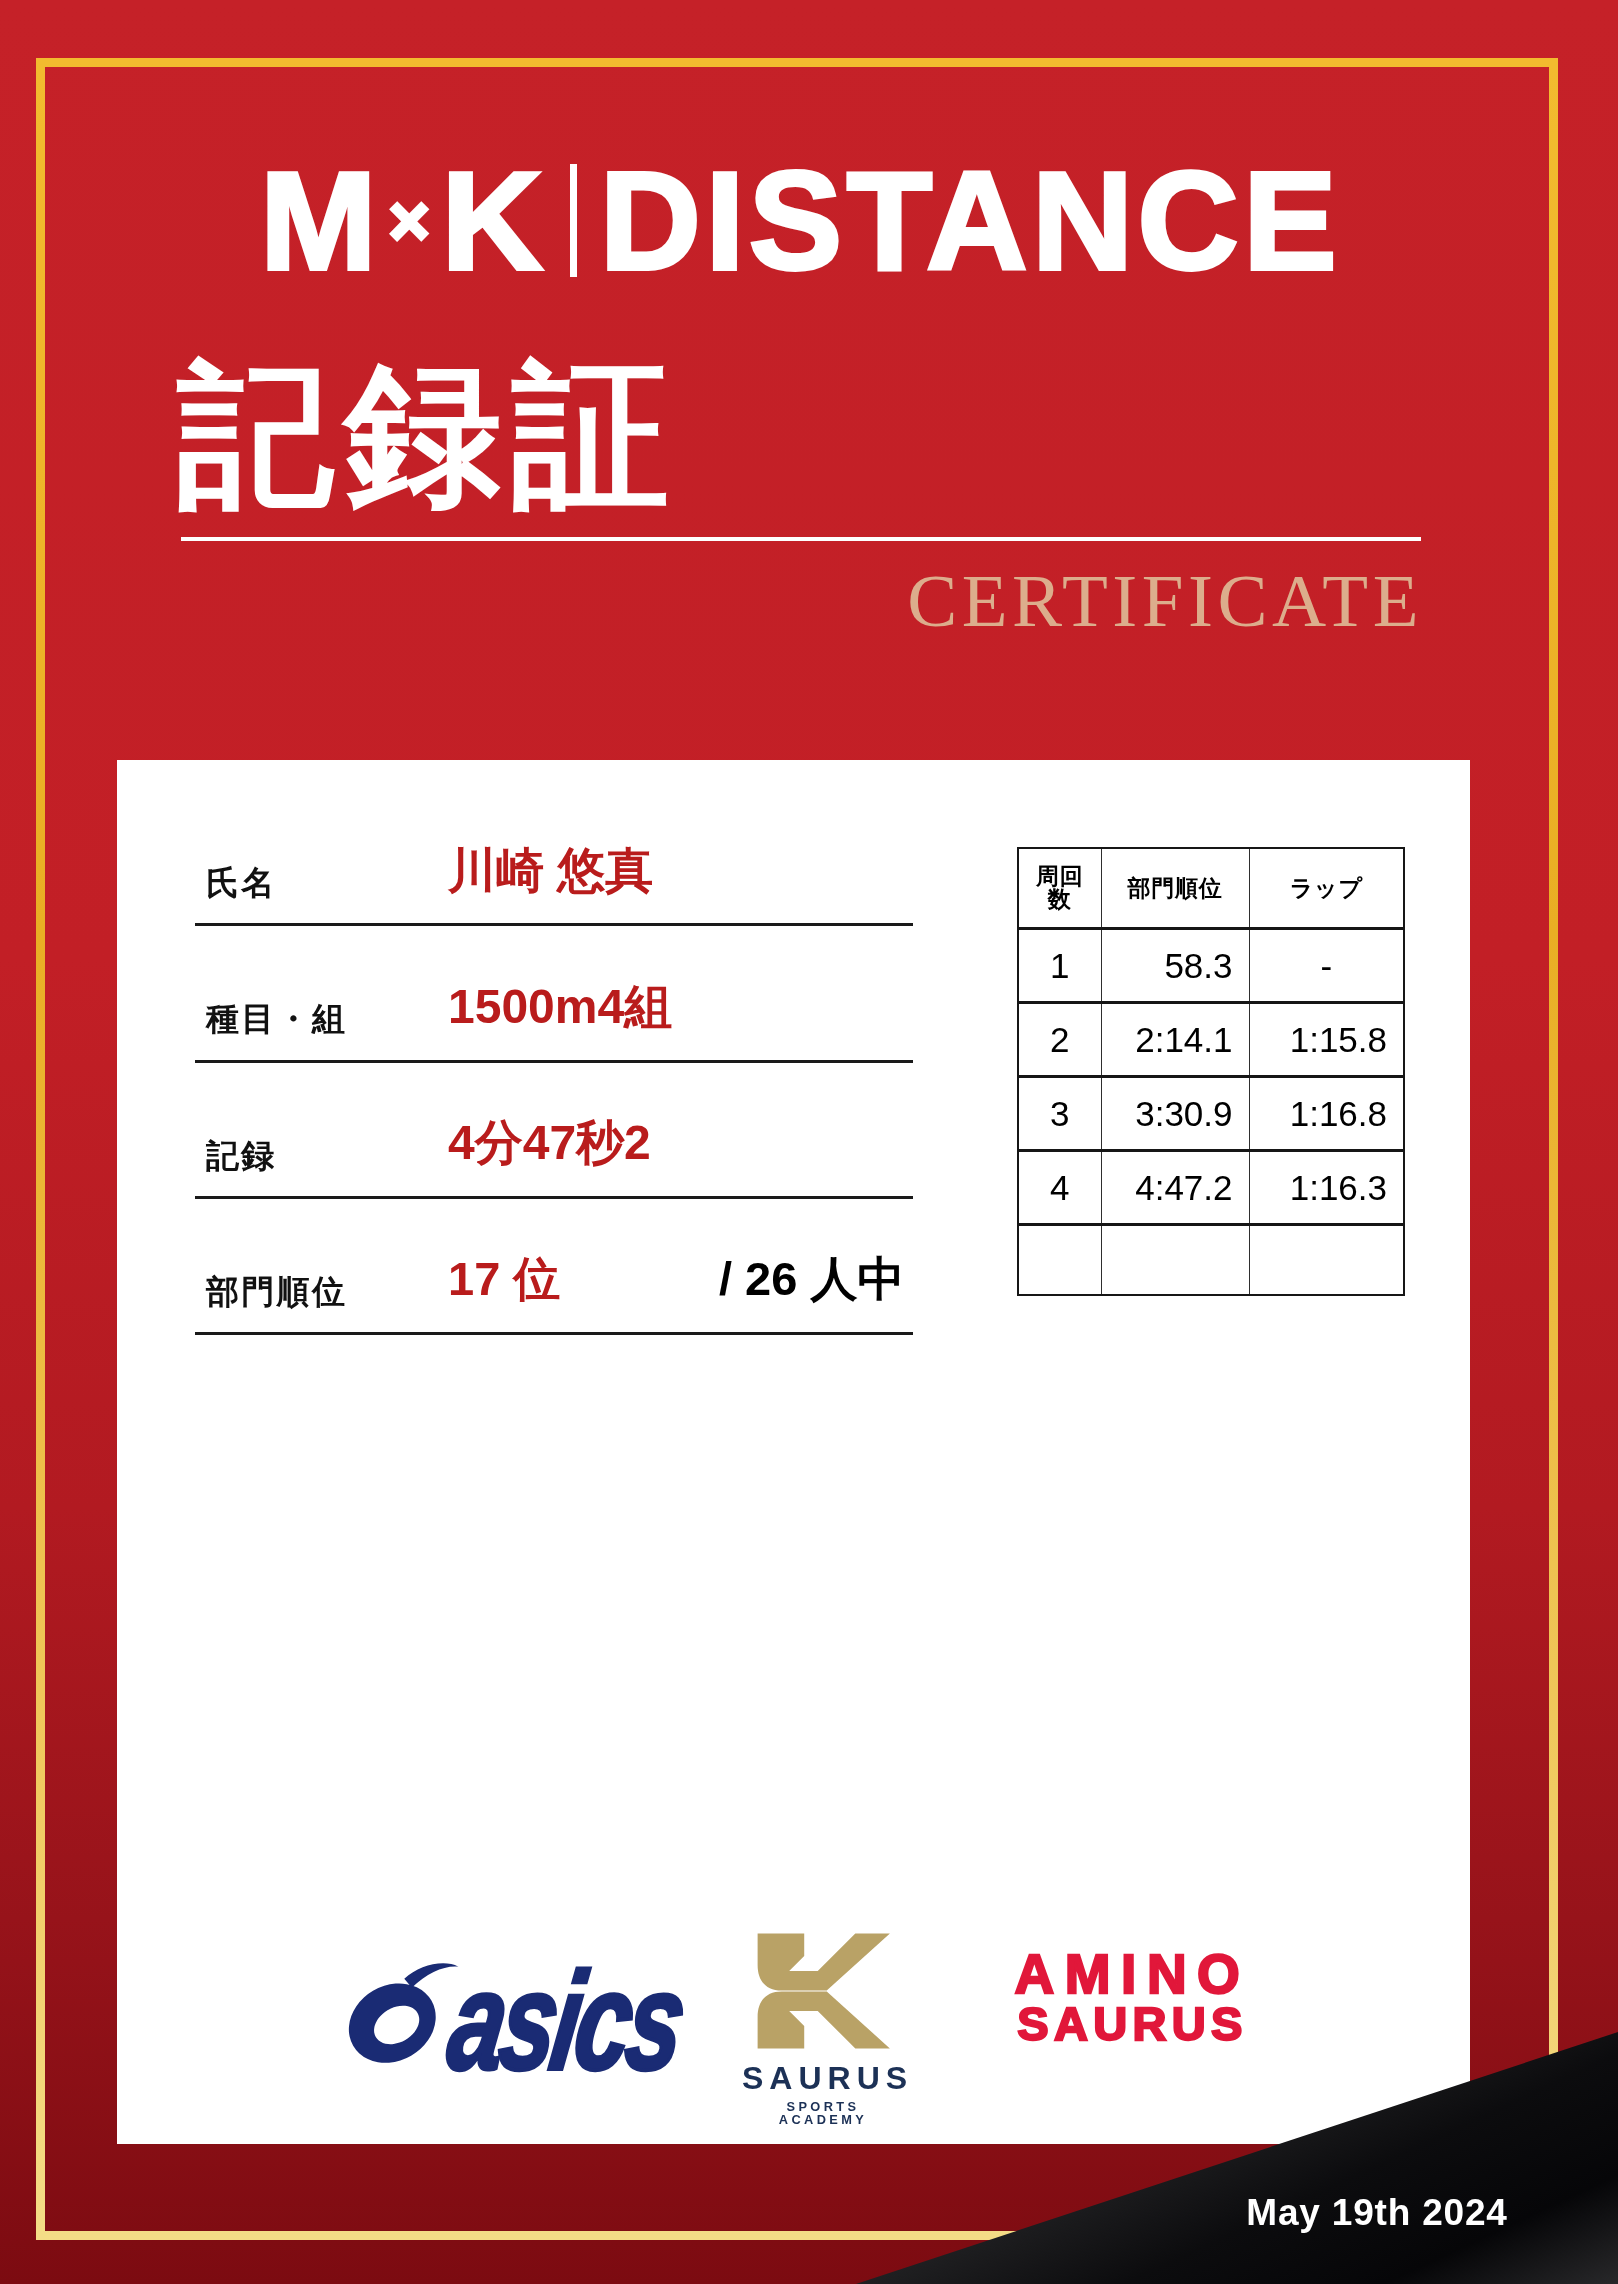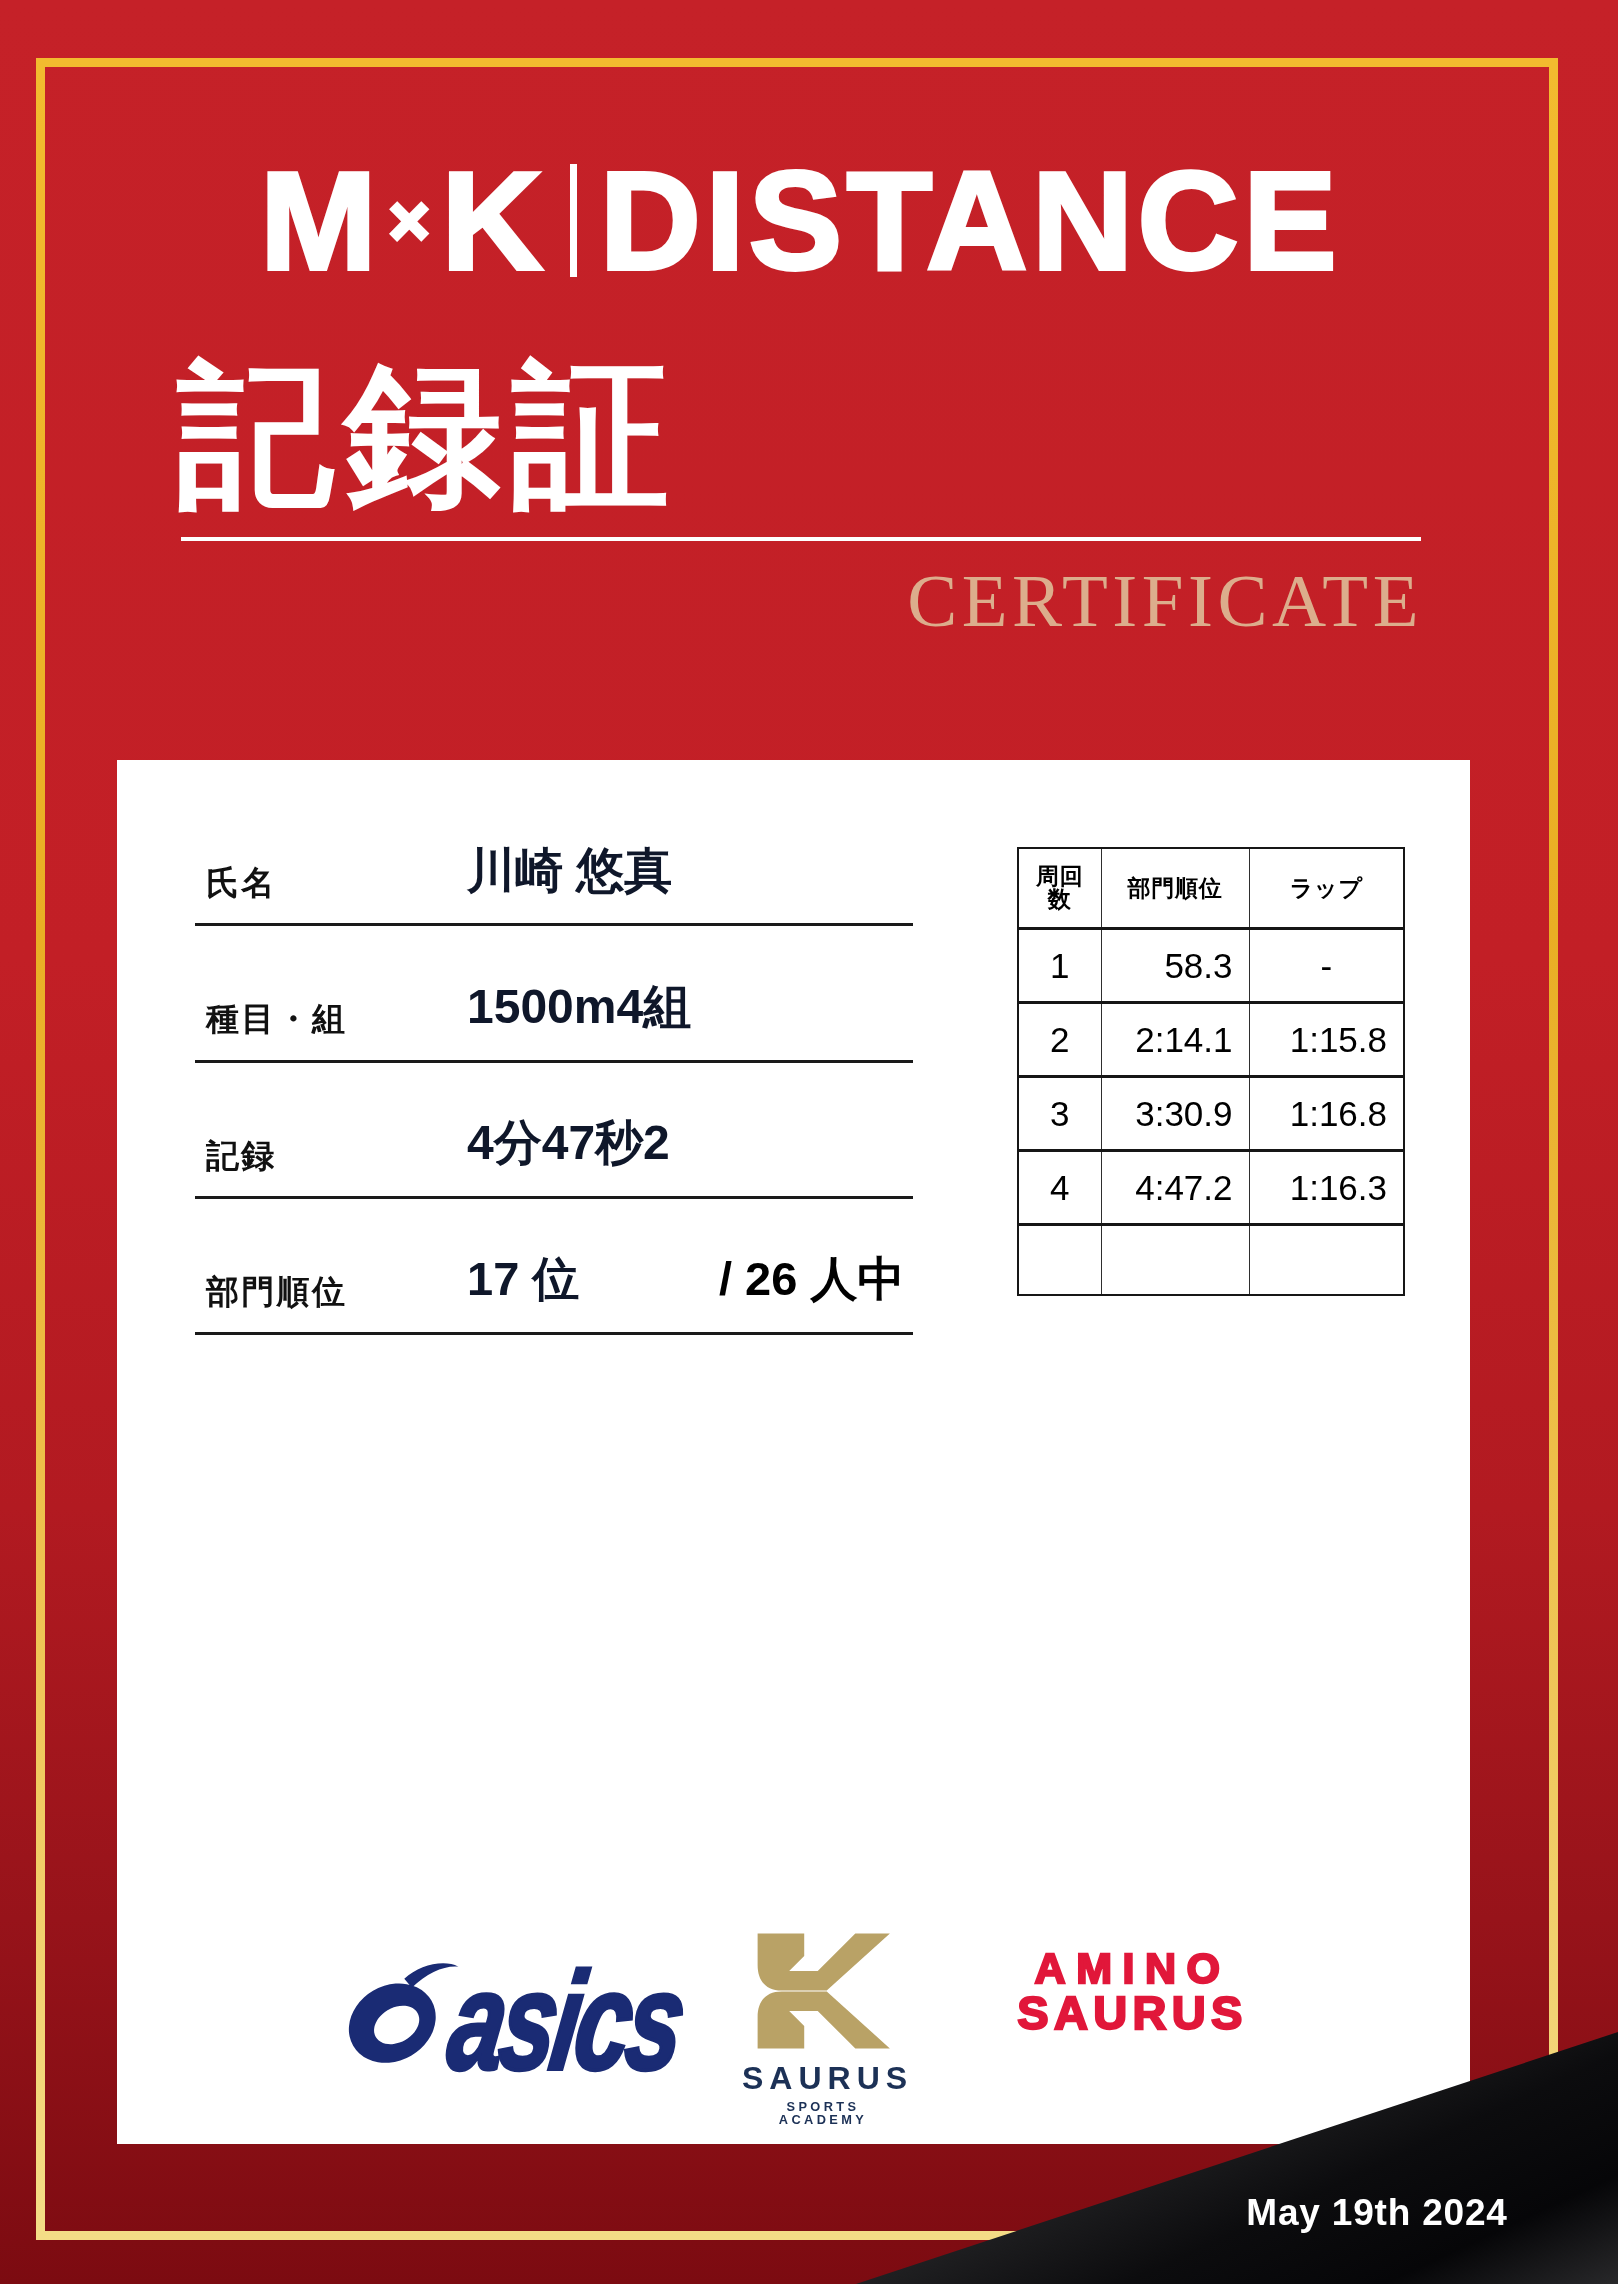--- a/index.html
+++ b/index.html
@@ -18,21 +18,21 @@
   .brand .divider{width:7.5px;height:113px;background:#fff;margin:0 22.6px;-webkit-text-stroke:0;}
   
   .jp-title{position:absolute;left:177px;top:352px;font-family:"Liberation Serif","DejaVu Serif",serif;
     font-size:157px;line-height:1.08;color:#fff;letter-spacing:10.5px;font-weight:600;}
   .rule{position:absolute;left:181px;top:537px;width:1240px;height:3.8px;background:#fff;}
   .en-title{position:absolute;left:181px;top:563px;width:1242px;text-align:right;
     font-family:"Liberation Serif","DejaVu Serif",serif;font-size:75px;letter-spacing:4.5px;color:#DCAD8C;line-height:1;}
   
   .card{position:absolute;left:117px;top:760px;width:1353px;height:1384px;background:#fff;}
   .f-label{position:absolute;left:89px;font-size:33px;line-height:1;color:#111;font-weight:600;letter-spacing:2.3px;}
-  .f-value{position:absolute;left:350px;font-size:48px;line-height:1;color:#0f172a;font-weight:600;}
+  .f-value{position:absolute;left:331px;font-size:48px;line-height:1;color:#b91c1c;font-weight:600;}
   .f-underline{position:absolute;left:78px;width:718px;height:3px;background:#1a1a1a;}
   .lab1{top:106px}.lab2{top:242px}.lab3{top:379px}.lab4{top:515px}
   .val1{top:87px}.val2{top:223px}.val3{top:359px}
   .val4{top:495px;font-size:47px}
   .val4b{position:absolute;left:602px;top:495px;font-size:47px;line-height:1;color:#000;font-weight:600;}
   .ul1{top:163px}.ul2{top:300px}.ul3{top:436px}.ul4{top:572px}
   
   .lap-table{position:absolute;left:900px;top:87px;border-collapse:collapse;table-layout:fixed;
     border:2.3px solid #161616;background:#fff;}
   .lap-table th,.lap-table td{border:1.5px solid #2e2e2e;border-bottom:3.8px solid #161616;
@@ -45,21 +45,21 @@
   
   .sponsor-asics{position:absolute;left:221px;top:1191px;display:flex;align-items:center;}
   .asics-word{font-size:139px;line-height:1;font-style:italic;font-weight:900;color:#1A2B74;
     letter-spacing:-6px;-webkit-text-stroke:3.8px #1A2B74;
     transform:skewX(-8deg) scaleX(0.72);transform-origin:left center;margin-left:-9px;}
   .sponsor-kounoe{position:absolute;left:625px;top:1169px;width:162px;text-align:center;}
   .kounoe-name{font-size:32px;font-weight:900;color:#1C3156;letter-spacing:6px;margin-top:6px;line-height:1;}
   .kounoe-sub{font-size:12.8px;font-weight:700;color:#1C3156;letter-spacing:3.4px;margin-top:6.8px;line-height:1;}
   .sponsor-amino{position:absolute;left:865px;top:1188px;width:301px;text-align:center;
     color:#E1173A;font-weight:900;line-height:0.95;}
-  .amino-l1{font-size:43px;letter-spacing:10.5px;-webkit-text-stroke:2.3px #E1173A;}
+  .amino-l1{font-size:55px;letter-spacing:10.5px;-webkit-text-stroke:2.3px #E1173A;}
   .amino-l2{font-size:47px;letter-spacing:5.3px;-webkit-text-stroke:2.3px #E1173A;margin-top:2px;}
   
   .wedge{position:absolute;left:856px;top:2032px;width:762px;height:252px;
     clip-path:polygon(0 100%,100% 0,100% 100%);
     background:linear-gradient(155deg,#48484B 0%,#2B2B2D 30%,#0C0C0E 62%,#060608 82%,#28282A 100%);}
   .date{position:absolute;left:1234px;top:2194px;width:286px;text-align:center;color:#fff;
     font-size:37px;font-weight:600;letter-spacing:0.8px;line-height:1;}
 </style>
 </head>
 <body>

